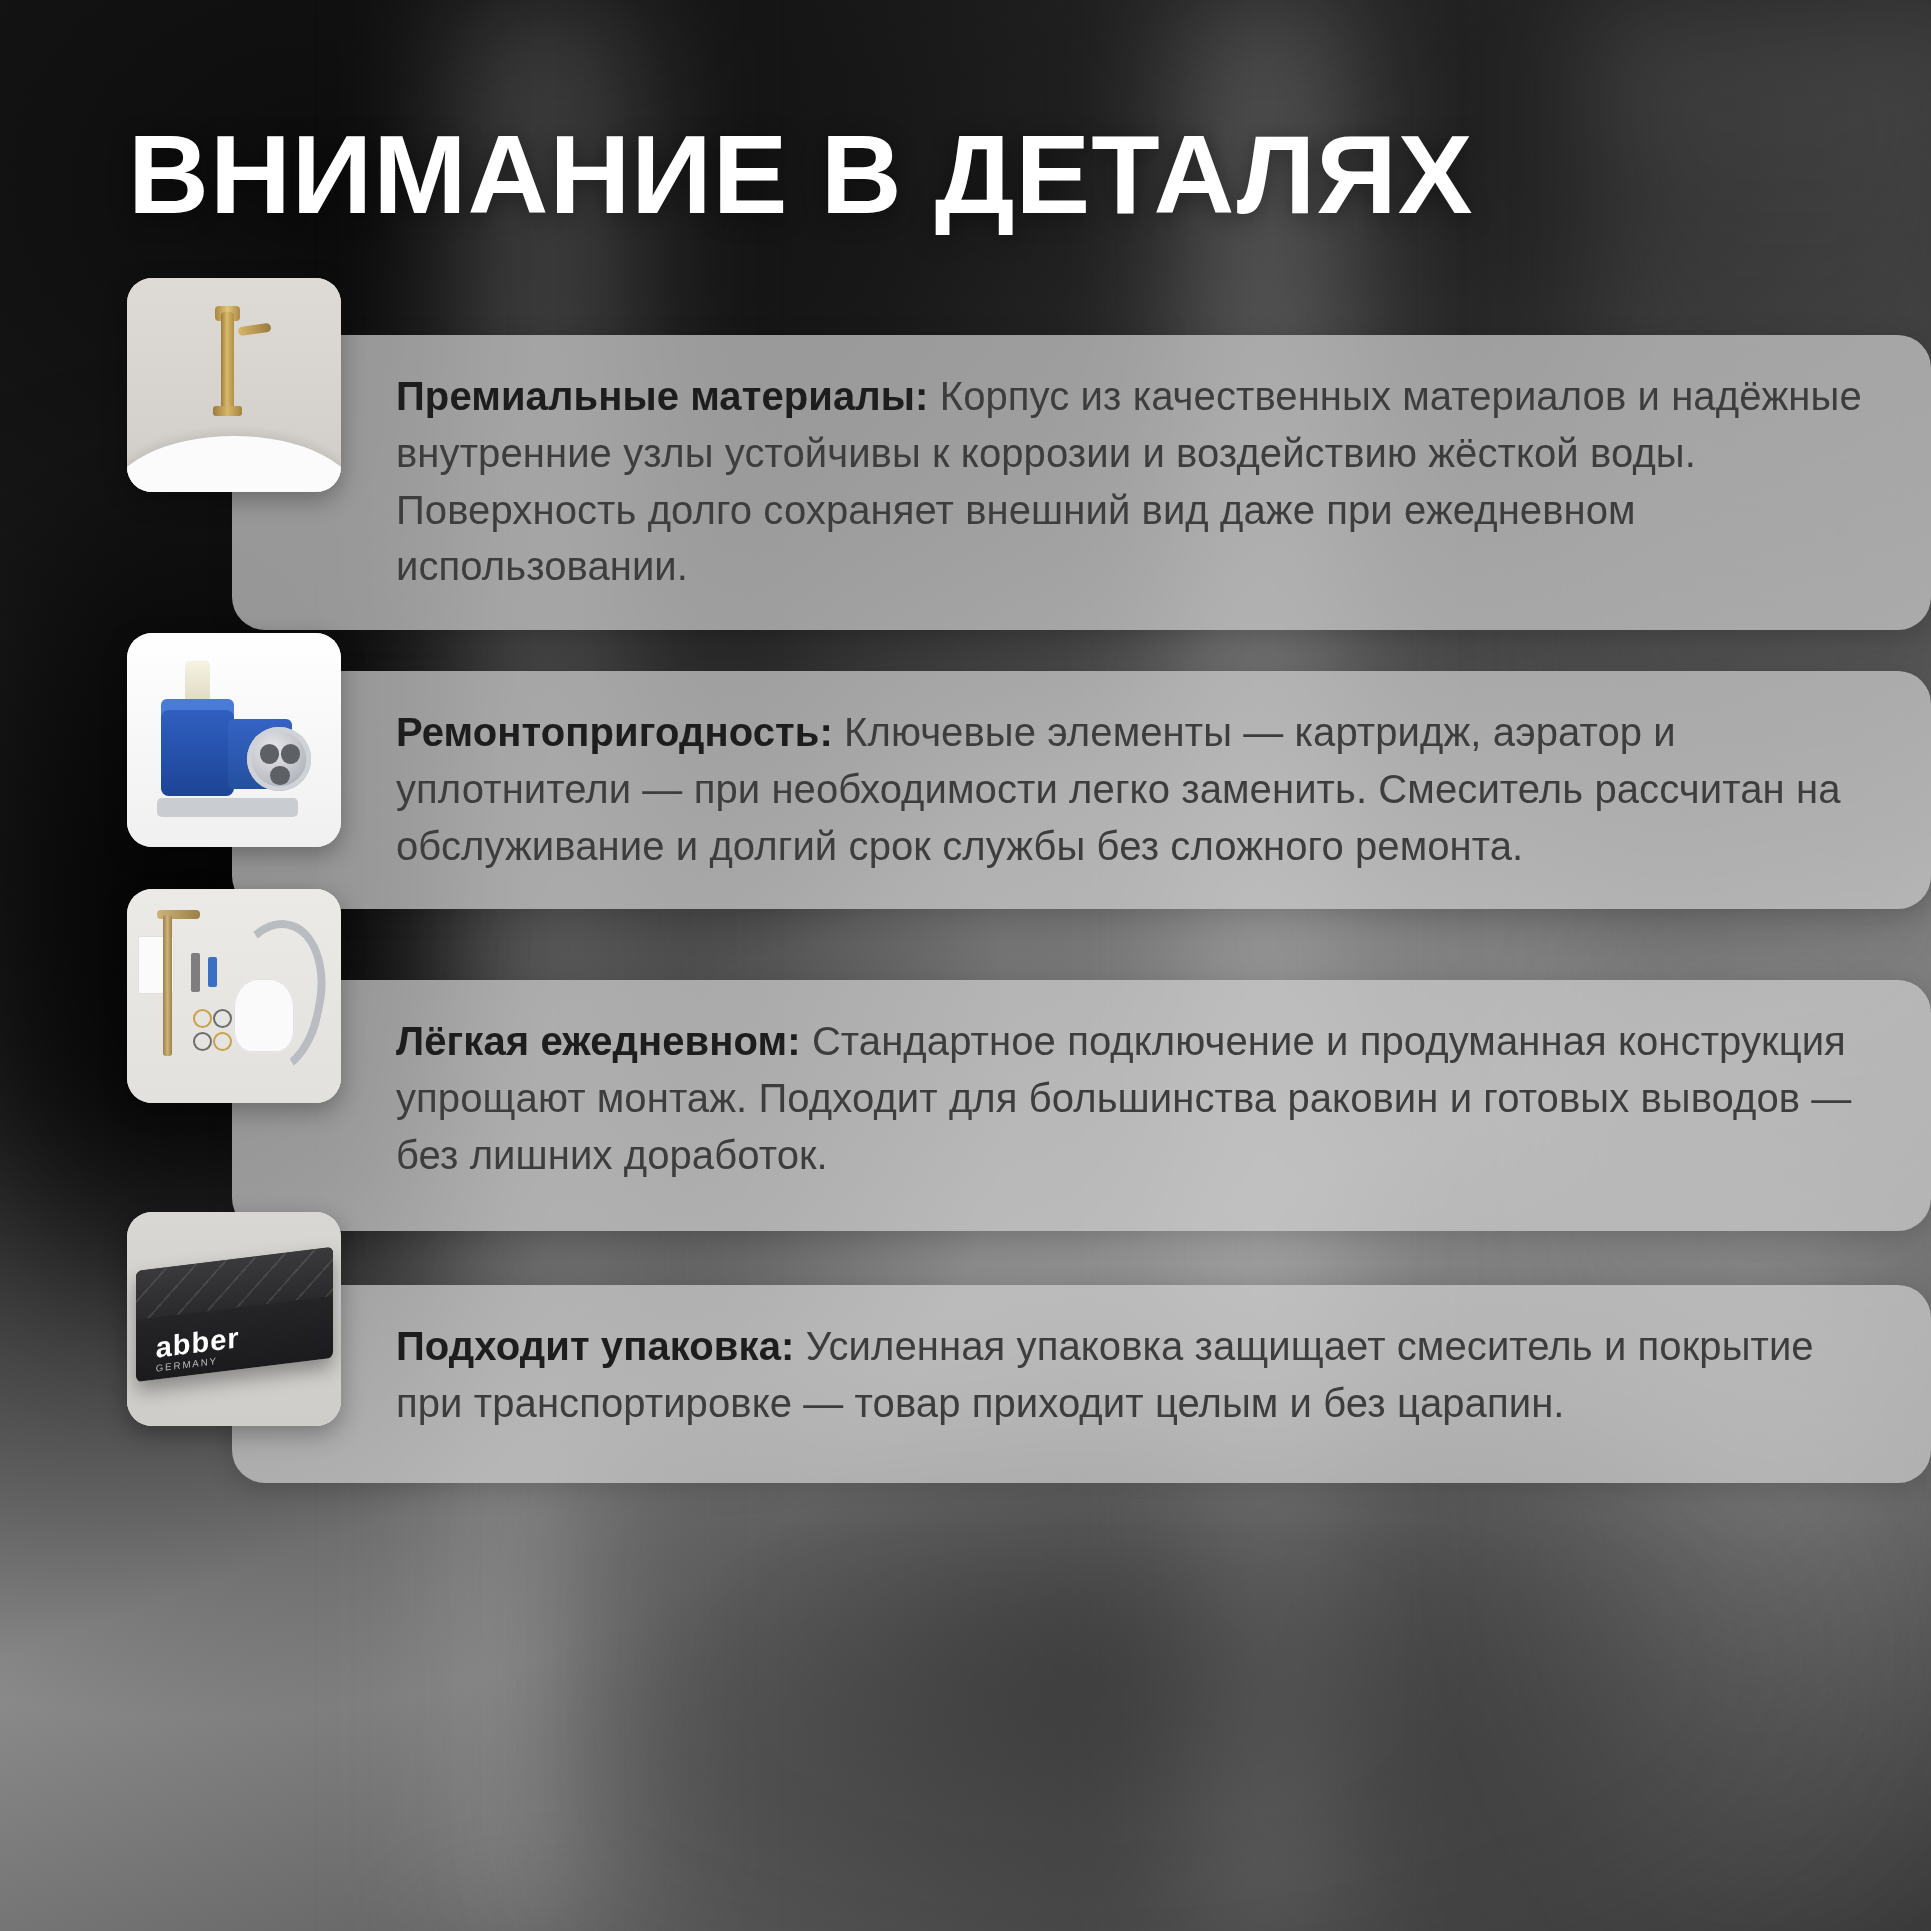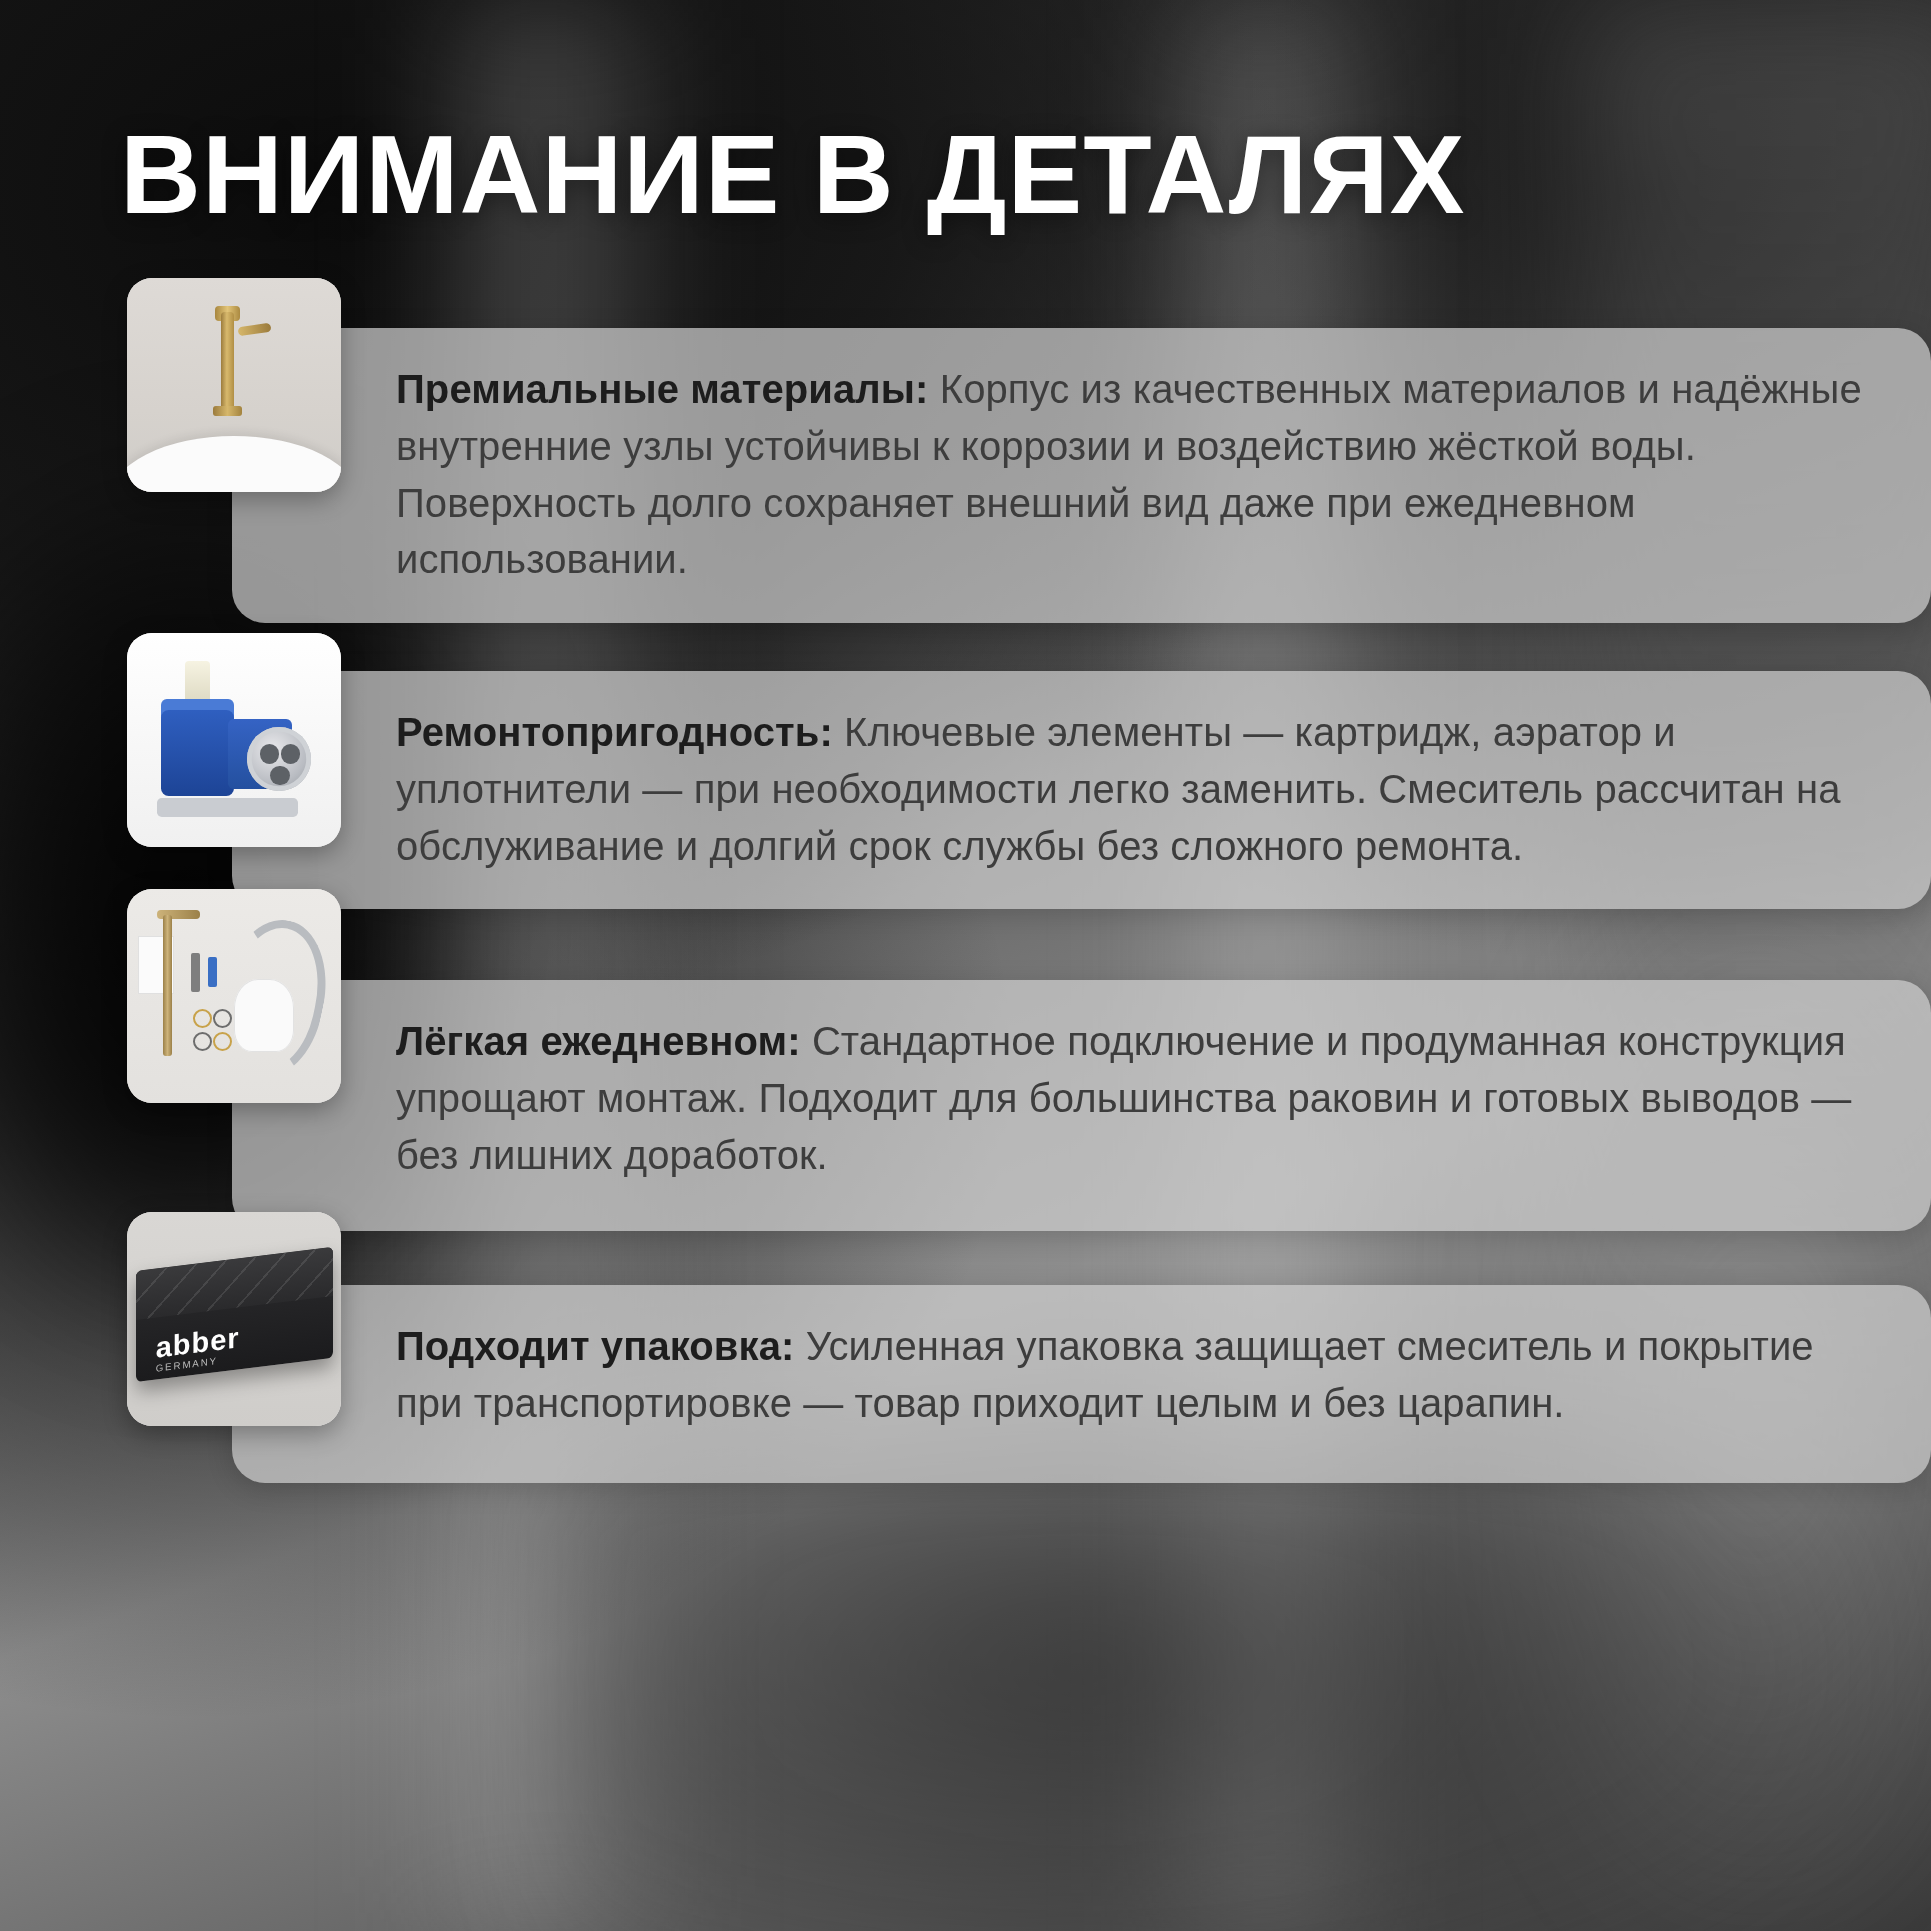--- a/index.html
+++ b/index.html
@@ -52,21 +52,21 @@
     left: 1583px; top: 0; width: 406px; height: 1448px;
     background: linear-gradient(180deg, rgba(120,120,120,0.35) 0%, rgba(60,60,60,0.25) 60%, rgba(0,0,0,0) 100%);
   }
   .bg-blob.b6 {
     left: 541px; top: 1429px; width: 1352px; height: 599px;
     background: radial-gradient(ellipse at 40% 40%, rgba(20,20,20,0.55) 0%, rgba(40,40,40,0.25) 55%, rgba(0,0,0,0) 80%);
   }
 
   .title {
     position: absolute;
-    left: 120px;
+    left: 128px;
     top: 116px;
     color: #ffffff;
     font-size: 112px;
     font-weight: 700;
     letter-spacing: 1px;
     line-height: 1.05;
     white-space: nowrap;
     text-shadow: 0 3.9px 25px rgba(0,0,0,0.45);
   }
 
@@ -264,21 +264,21 @@
   <div class="bg-blob b3"></div>
   <div class="bg-blob b4"></div>
   <div class="bg-blob b5"></div>
   <div class="bg-blob b6"></div>
 
   <div class="title">ВНИМАНИЕ В ДЕТАЛЯХ</div>
 
   <div class="cards">
 
     <div class="row">
-      <div class="card" style="top:9px; min-height:280px;">
+      <div class="card" style="top:16px; min-height:280px;">
         <div class="card-text">
           <b>Премиальные материалы:</b> 
           <span>Корпус из качественных материалов и надёжные внутренние узлы устойчивы к коррозии и воздействию жёсткой воды. Поверхность долго сохраняет внешний вид даже при ежедневном использовании.</span>
         </div>
       </div>
       <div class="thumb t1" style="top:-41px;">
         <div class="inner">
           <div class="basin"></div>
           <div class="spout-top"></div>
           <div class="spout-body"></div>

